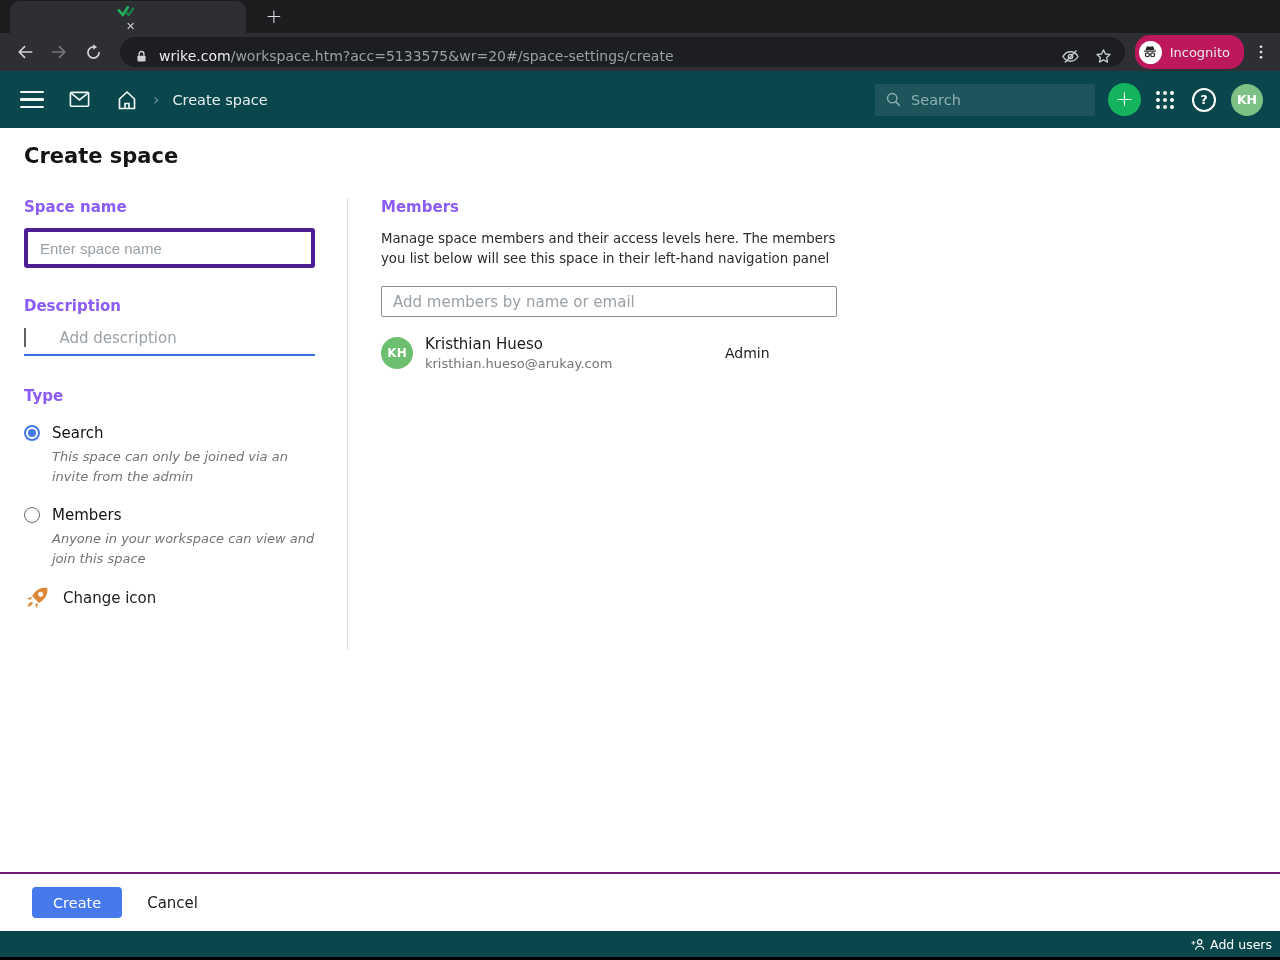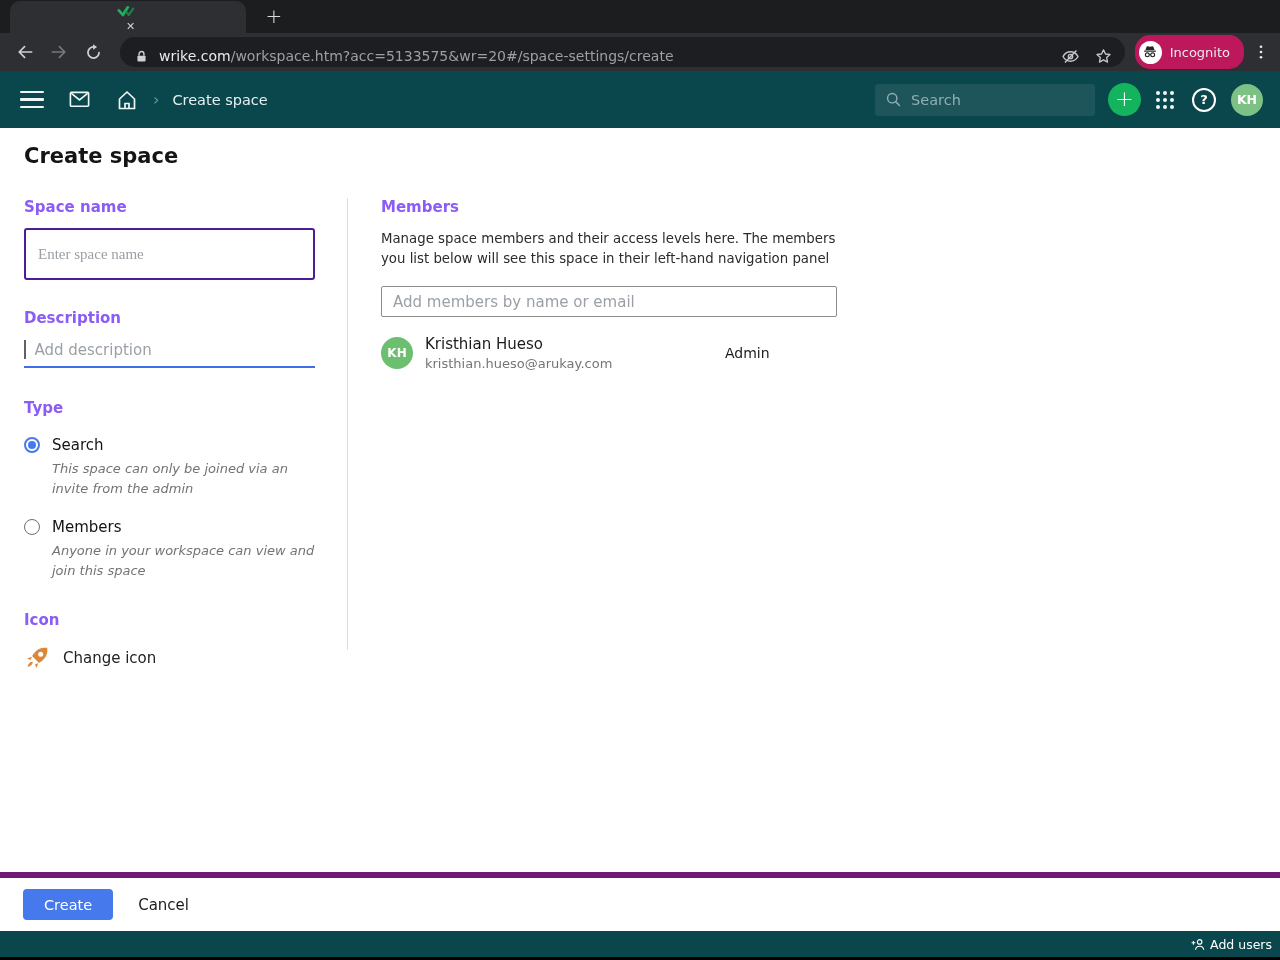--- a/index.html
+++ b/index.html
@@ -42,27 +42,27 @@
 
   
   .content { flex:1; background:#fff; padding:16px 24px 0; overflow:hidden; }
   .page-title { font-size:21px; font-weight:700; color:#141414; }
   .columns { display:flex; margin-top:30px; }
   .col-left { width:291px; flex:none; }
   .v-divider { width:1px; background:#ddd; height:452px; margin-left:32px; flex:none; }
   .col-right { margin-left:33px; width:456px; }
 
   .field-label { font-size:15px; font-weight:700; color:#8b5cf6; }
-  .name-input { margin-top:12px; width:100%; height:52px; border:2px solid #4c1d95; border-radius:3px; font-size:15px; color:#222; padding:0 12px; outline:none; font-family:Liberation Serif, serif; }
+  .name-input { margin-top:12px; width:100%; height:40px; border:4px solid #4c1d95; border-radius:3px; font-size:15px; color:#222; padding:0 12px; outline:none; font-family:Liberation Sans, sans-serif; }
   input::placeholder { color:#9aa0a6; opacity:1; }
 
   .desc-label { margin-top:29px; }
   .desc-wrap { display:flex; align-items:center; border-bottom:2px solid #3f6fe8; margin-top:6px; height:35px; }
   .caret { display:inline-block; width:1.5px; height:19px; background:#5f6368; flex:none; }
-  .desc-input { border:none; outline:none; flex:1; font-size:15px; color:#222; padding-left:9px; font-family:inherit; }
+  .desc-input { border:none; outline:none; flex:1; font-size:15px; color:#222; padding-left:9px; font-family:inherit;margin-left:25px; }
 
   .type-label { margin-top:31px; }
   .radio-row { margin-top:19px; }
   .radio-line { display:flex; align-items:center; cursor:pointer; }
   .radio-outer { width:16px; height:16px; border-radius:50%; border:2px solid #4679ec; position:relative; flex:none; }
   .radio-outer.unselected { border:1.5px solid #6e6e6e; }
   .radio-dot { position:absolute; inset:2px; border-radius:50%; background:#4679ec; }
   .radio-label { font-size:15px; color:#141414; margin-left:12px; }
   .radio-desc { font-size:13px; color:#737373; line-height:20px; margin:5px 0 0 28px; max-width:268px;font-style:italic; }
 
@@ -73,21 +73,21 @@
   .members-desc { font-size:13.3px; color:#2b2b2b; line-height:20px; margin-top:13px; max-width:458px; }
   .members-input { margin-top:17px; width:456px; height:31px; border:1px solid #8c8c8c; border-radius:2px; font-size:15px; color:#222; padding:0 11px; outline:none; font-family:inherit; }
   .member-row { display:flex; align-items:center; margin-top:18px; position:relative; width:456px; }
   .member-avatar { width:32px; height:32px; border-radius:50%; background:#6dbf70; color:#fff; font-size:12px; font-weight:700; display:flex; align-items:center; justify-content:center; flex:none; }
   .member-info { margin-left:12px; }
   .member-name { font-size:15px; color:#1c1c1c; }
   .member-email { font-size:13px; color:#757575; margin-top:3px; }
   .member-role { position:absolute; left:344px; top:50%; transform:translateY(-50%); font-size:14px; color:#1c1c1c; cursor:pointer; }
 
   
-  .footer { height:59px; border-top:6px solid #701a75; display:flex; align-items:center; padding-left:23px; flex:none; background:#fff; }
+  .footer { height:59px; border-top:2px solid #701a75; display:flex; align-items:center; padding-left:32px; flex:none; background:#fff; }
   .create-btn { background:#4679ec; color:#fff; font-size:14.5px; border:none; border-radius:4px; padding:0 21px; height:31px; cursor:pointer; font-family:inherit; }
   .cancel-btn { font-size:15px; color:#1c1c1c; margin-left:25px; background:none; border:none; cursor:pointer; font-family:inherit; }
 
   .bottom-bar { height:26px; background:#0a474c; display:flex; align-items:center; justify-content:flex-end; padding-right:8px; flex:none; }
   .add-users { display:flex; align-items:center; color:#fff; font-size:12.5px; cursor:pointer; gap:4px; }
   .black-strip { height:3px; background:#000; flex:none; }
 </style>
 </head>
 <body>
 
@@ -241,21 +241,20 @@
       </div>
 
       <div class="radio-row">
         <div class="radio-line">
           <span class="radio-outer unselected"></span>
           <span class="radio-label">Members</span>
         </div>
         <div class="radio-desc">Anyone in your workspace can view and join this space</div>
       </div>
 
-      <div class="field-label icon-label">Icon</div>
       <div class="icon-row">
         <span style="display:flex;">
           <svg viewBox="0 0 28 28" width="27" height="27">
             <path fill="#dd8838" d="M24 4c-5.2-.9-10 .9-13 4.8l-2.6 3.6 7.2 7.2 3.6-2.6C23.1 14 24.9 9.2 24 4z"></path>
             <circle cx="17.3" cy="10.7" r="2.6" fill="#fff"></circle>
             <path fill="#dd8838" d="M8.3 13.2L3.2 15l3.6 1.6z"></path>
             <path fill="#dd8838" d="M14.8 19.7L13 24.8l-1.6-3.6z"></path>
             <path fill="#dd8838" d="M8.2 18.3c-2.3.5-4 2.5-4.5 5.5 3-.5 5-2.2 5.5-4.5z"></path>
           </svg>
         </span>

